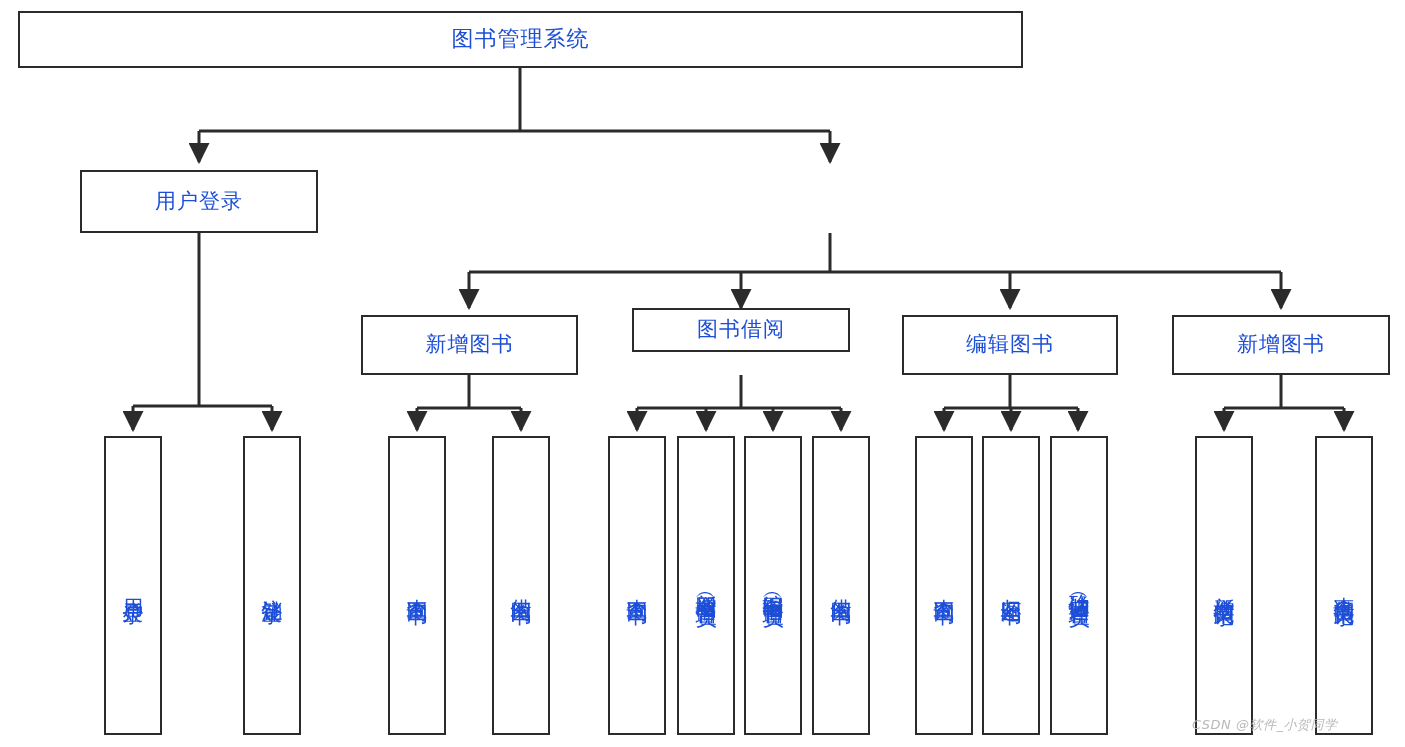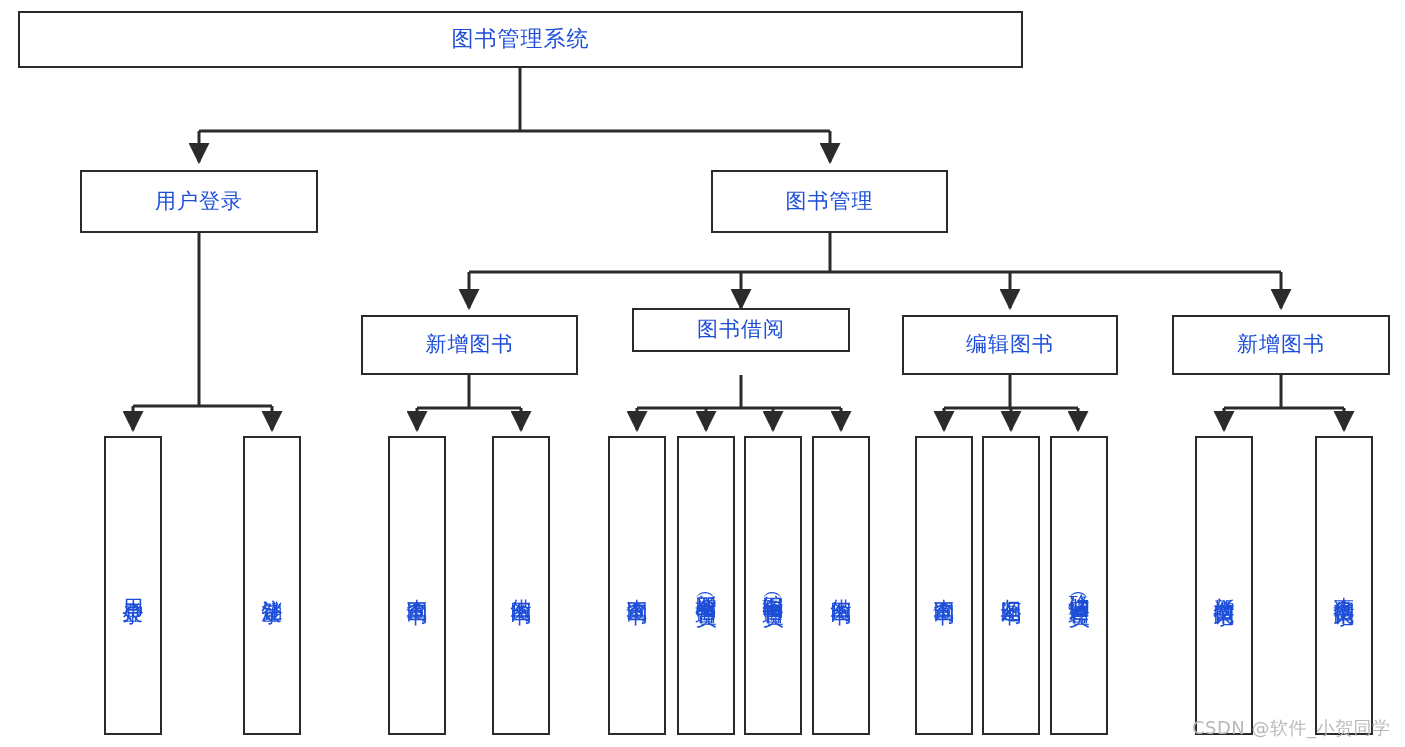--- a/index.html
+++ b/index.html
@@ -45,25 +45,26 @@
     padding: 6px 0;
     white-space: nowrap;
   }
   .node.vert .vtext {
     writing-mode: vertical-rl;
     text-orientation: upright;
     display: block;
   }
   .watermark {
     position: absolute;
-    font-size: 18px;
+    font-size: 13px;
     color: #b9b9b9;
     letter-spacing: 0.5px;
     white-space: nowrap;
     user-select: none;
+    font-style: italic;
   }
 </style>
 </head>
 <body>
 
 <div id="canvas">
 
   <svg class="edges" viewBox="0 0 1405 747" xmlns="http://www.w3.org/2000/svg">
     <defs>
       <marker id="arrow" viewBox="0 0 10 10" refX="9" refY="5" markerWidth="7" markerHeight="7" orient="auto-start-reverse">
@@ -115,23 +116,20 @@
   </svg>
 
   <div class="node horiz root" style="left:18px; top:11px; width:1005px; height:57px;">
     <span>图书管理系统</span>
   </div>
 
   <div class="node horiz" style="left:80px; top:170px; width:238px; height:63px;">
     <span>用户登录</span>
   </div>
 
-  <div class="node horiz" style="left:711px; top:170px; width:237px; height:63px;">
-    <span>图书管理</span>
-  </div>
 
   <div class="node horiz" style="left:361px; top:315px; width:217px; height:60px;">
     <span>新增图书</span>
   </div>
 
   <div class="node horiz" style="left:632px; top:308px; width:218px; height:44px;">
     <span>图书借阅</span>
   </div>
 
   <div class="node horiz" style="left:902px; top:315px; width:216px; height:60px;">

